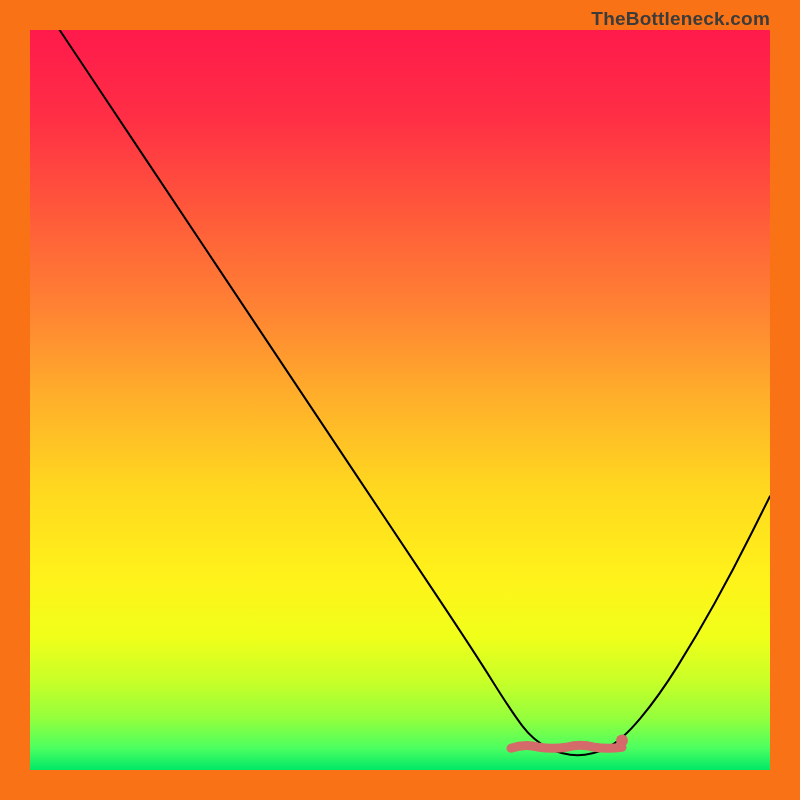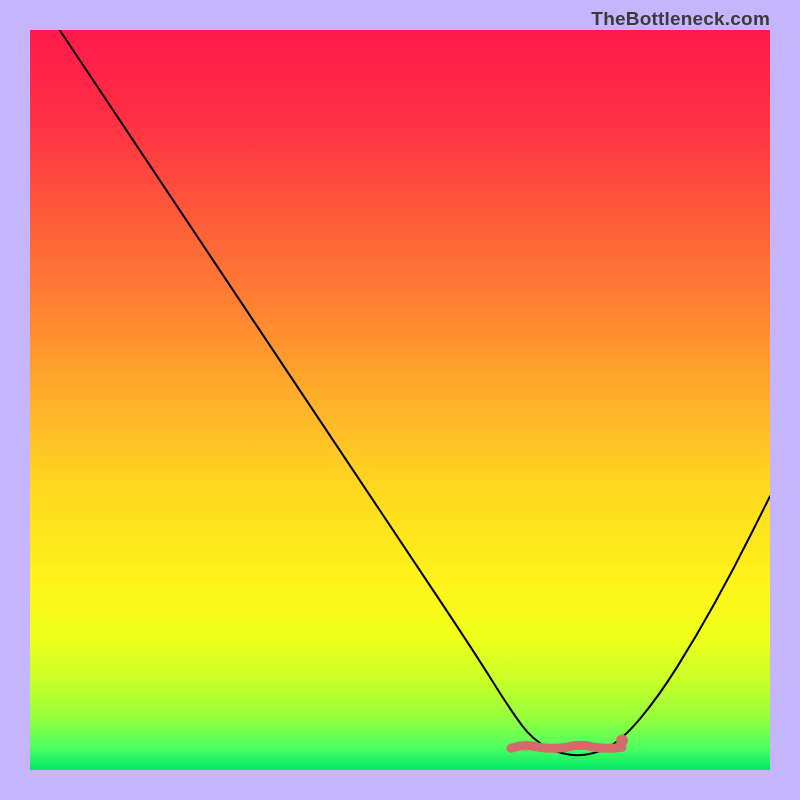--- a/index.html
+++ b/index.html
@@ -10,21 +10,21 @@
     background: #000;
     overflow: hidden;
     font-family: Arial, Helvetica, sans-serif;
   }
   .frame {
     position: absolute;
     left: 0;
     top: 0;
     width: 800px;
     height: 800px;
-    background: #c4b5fd;
+    background: #f97316;
   }
   .plot {
     position: absolute;
     box-sizing: border-box;
   }
   .plot-bg {
     position: absolute;
     left: 0;
     top: 0;
     right: 0;

